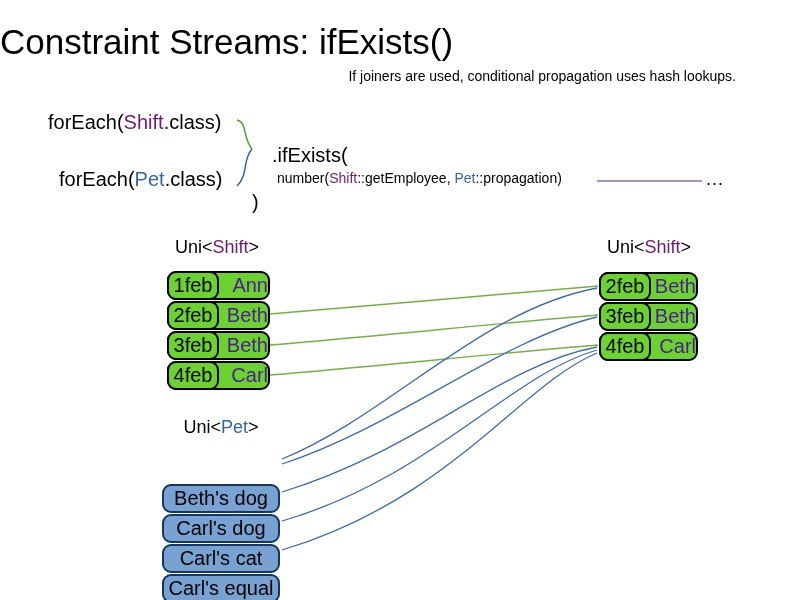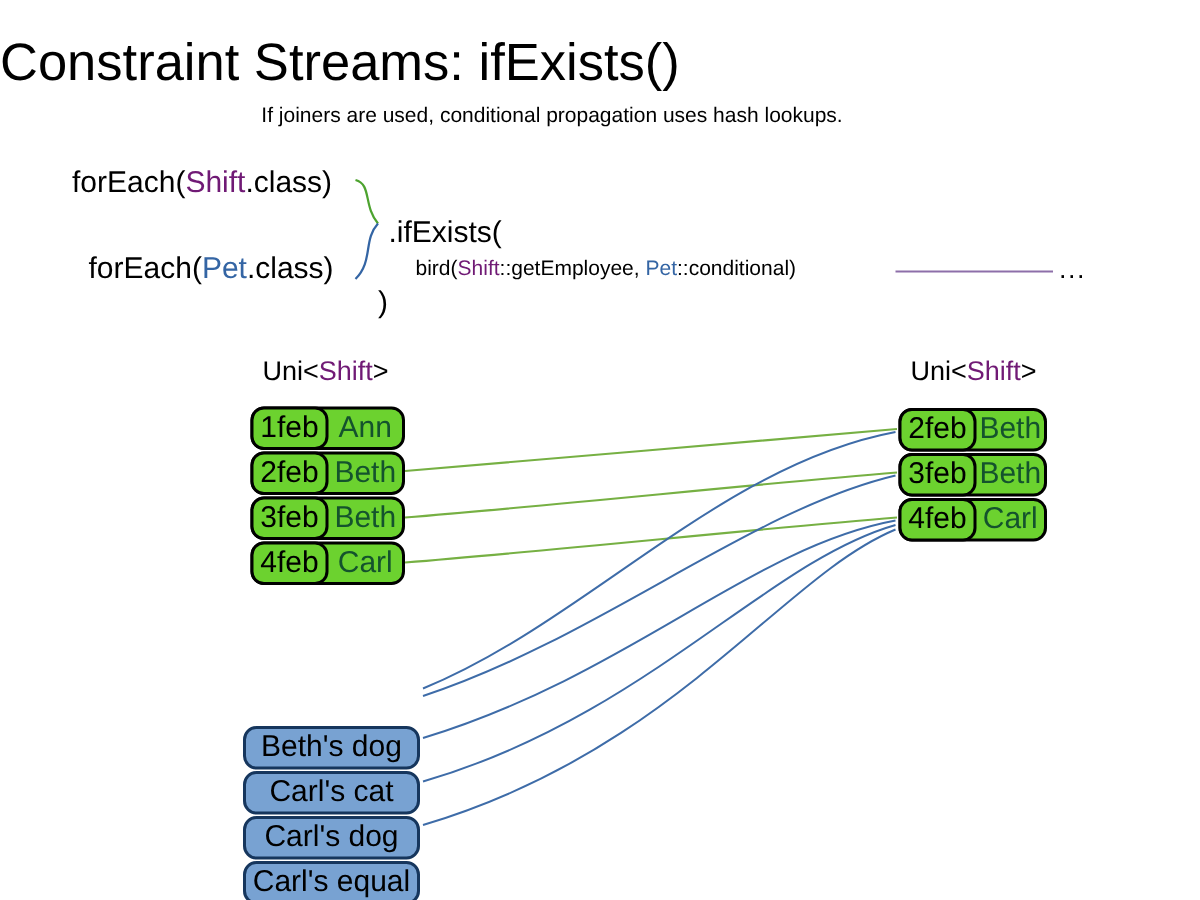--- a/index.html
+++ b/index.html
@@ -5,41 +5,41 @@
   html,body{margin:0;padding:0;background:#ffffff;}
   .slide{
     position:relative;width:800px;height:600px;background:#ffffff;overflow:hidden;
     font-family:"Liberation Sans",sans-serif;color:#000;
   }
   .abs{position:absolute;}
   svg.wires{position:absolute;left:0;top:0;z-index:0;}
   .layer{position:absolute;left:0;top:0;width:800px;height:600px;z-index:1;}
 
   .title{left:0;top:22px;width:684px;text-align:left;font-size:35px;letter-spacing:0px;}
-  .subtitle{left:0;top:68px;width:736px;text-align:center;font-size:14px;}
+  .subtitle{left:0;top:68px;width:736px;text-align:right;font-size:14px;}
 
   .code-lg{font-size:20px;white-space:pre;}
   .code-sm{font-size:14px;white-space:pre;}
   .cls-shift{color:#701a75;}
   .cls-pet{color:#3465A4;}
 
   .tbl-label{font-size:18px;text-align:center;}
 
   .shift-table{display:flex;flex-direction:column;gap:1px;}
   .shift-row{
     display:flex;align-items:center;box-sizing:border-box;
     width:103px;height:29px;background:#6CD22F;border:2px solid #000;border-radius:9px;
   }
   .date-cell{
     display:flex;align-items:center;justify-content:center;box-sizing:border-box;
     height:29px;min-width:52px;margin:-2px 0 -2px -2px;padding:0 3px;
     background:#6CD22F;border:2px solid #000;border-radius:9px;
     font-size:20px;color:#000;
   }
-  .name-cell{flex:1;text-align:center;font-size:20px;color:#14532d;}
+  .name-cell{flex:1;text-align:right;font-size:20px;color:#4c1d95;}
 
   .pet-table{display:flex;flex-direction:column;gap:1px;}
   .pet-row{
     display:flex;align-items:center;justify-content:center;box-sizing:border-box;
     width:118px;height:29px;background:#78A2D2;border:2px solid #16365D;border-radius:9px;
     font-size:20px;color:#000;
   }
 
   .note{font-size:19px;line-height:21px;color:#B32317;}
   .dots{font-size:18px;letter-spacing:1px;}
@@ -69,23 +69,23 @@
 
   <div class="layer">
 
     <div class="abs title">Constraint Streams: ifExists()</div>
     <div class="abs subtitle">If joiners are used, conditional propagation uses hash lookups.</div>
 
     <div class="abs code-lg" style="left:48px;top:111px;"><span>forEach(</span><span class="cls-shift">Shift</span><span>.class)</span></div>
 
     <div class="abs code-lg" style="left:59px;top:168px;"><span>forEach(</span><span class="cls-pet">Pet</span><span>.class)</span></div>
 
-    <div class="abs code-lg" style="left:259px;top:144px;">.ifExists(</div>
+    <div class="abs code-lg" style="left:272px;top:144px;">.ifExists(</div>
 
-    <div class="abs code-sm" style="left:277px;top:170px;"><span>bird(</span><span class="cls-shift">Shift</span><span>::getEmployee, </span><span class="cls-pet">Pet</span><span>::conditional)</span></div>
+    <div class="abs code-sm" style="left:277px;top:170px;"><span>number(</span><span class="cls-shift">Shift</span><span>::getEmployee, </span><span class="cls-pet">Pet</span><span>::propagation)</span></div>
 
     <div class="abs code-lg" style="left:252px;top:191px;">)</div>
 
     <div class="abs dots" style="left:706px;top:169px;">...</div>
 
     <div class="abs tbl-label" style="left:157px;top:237px;width:120px;"><span>Uni&lt;</span><span class="cls-shift">Shift</span><span>&gt;</span></div>
 
     <div class="abs shift-table" style="left:167px;top:271px;">
       <div class="shift-row">
         <span class="date-cell">1feb</span>
@@ -115,23 +115,24 @@
       <div class="shift-row" style="width:99px;">
         <span class="date-cell">3feb</span>
         <span class="name-cell">Beth</span>
       </div>
       <div class="shift-row" style="width:99px;">
         <span class="date-cell">4feb</span>
         <span class="name-cell">Carl</span>
       </div>
     </div>
 
+    <div class="abs tbl-label" style="left:162px;top:417px;width:118px;"><span>Uni&lt;</span><span class="cls-pet">Pet</span><span>&gt;</span></div>
 
     <div class="abs pet-table" style="left:162px;top:468px;margin-top:16px;">
       <div class="pet-row">Beth's dog</div>
+      <div class="pet-row">Carl's dog</div>
       <div class="pet-row">Carl's cat</div>
-      <div class="pet-row">Carl's dog</div>
       <div class="pet-row">Carl's equal</div>
     </div>
 
 
   </div>
 </div>
 
 </body></html>

